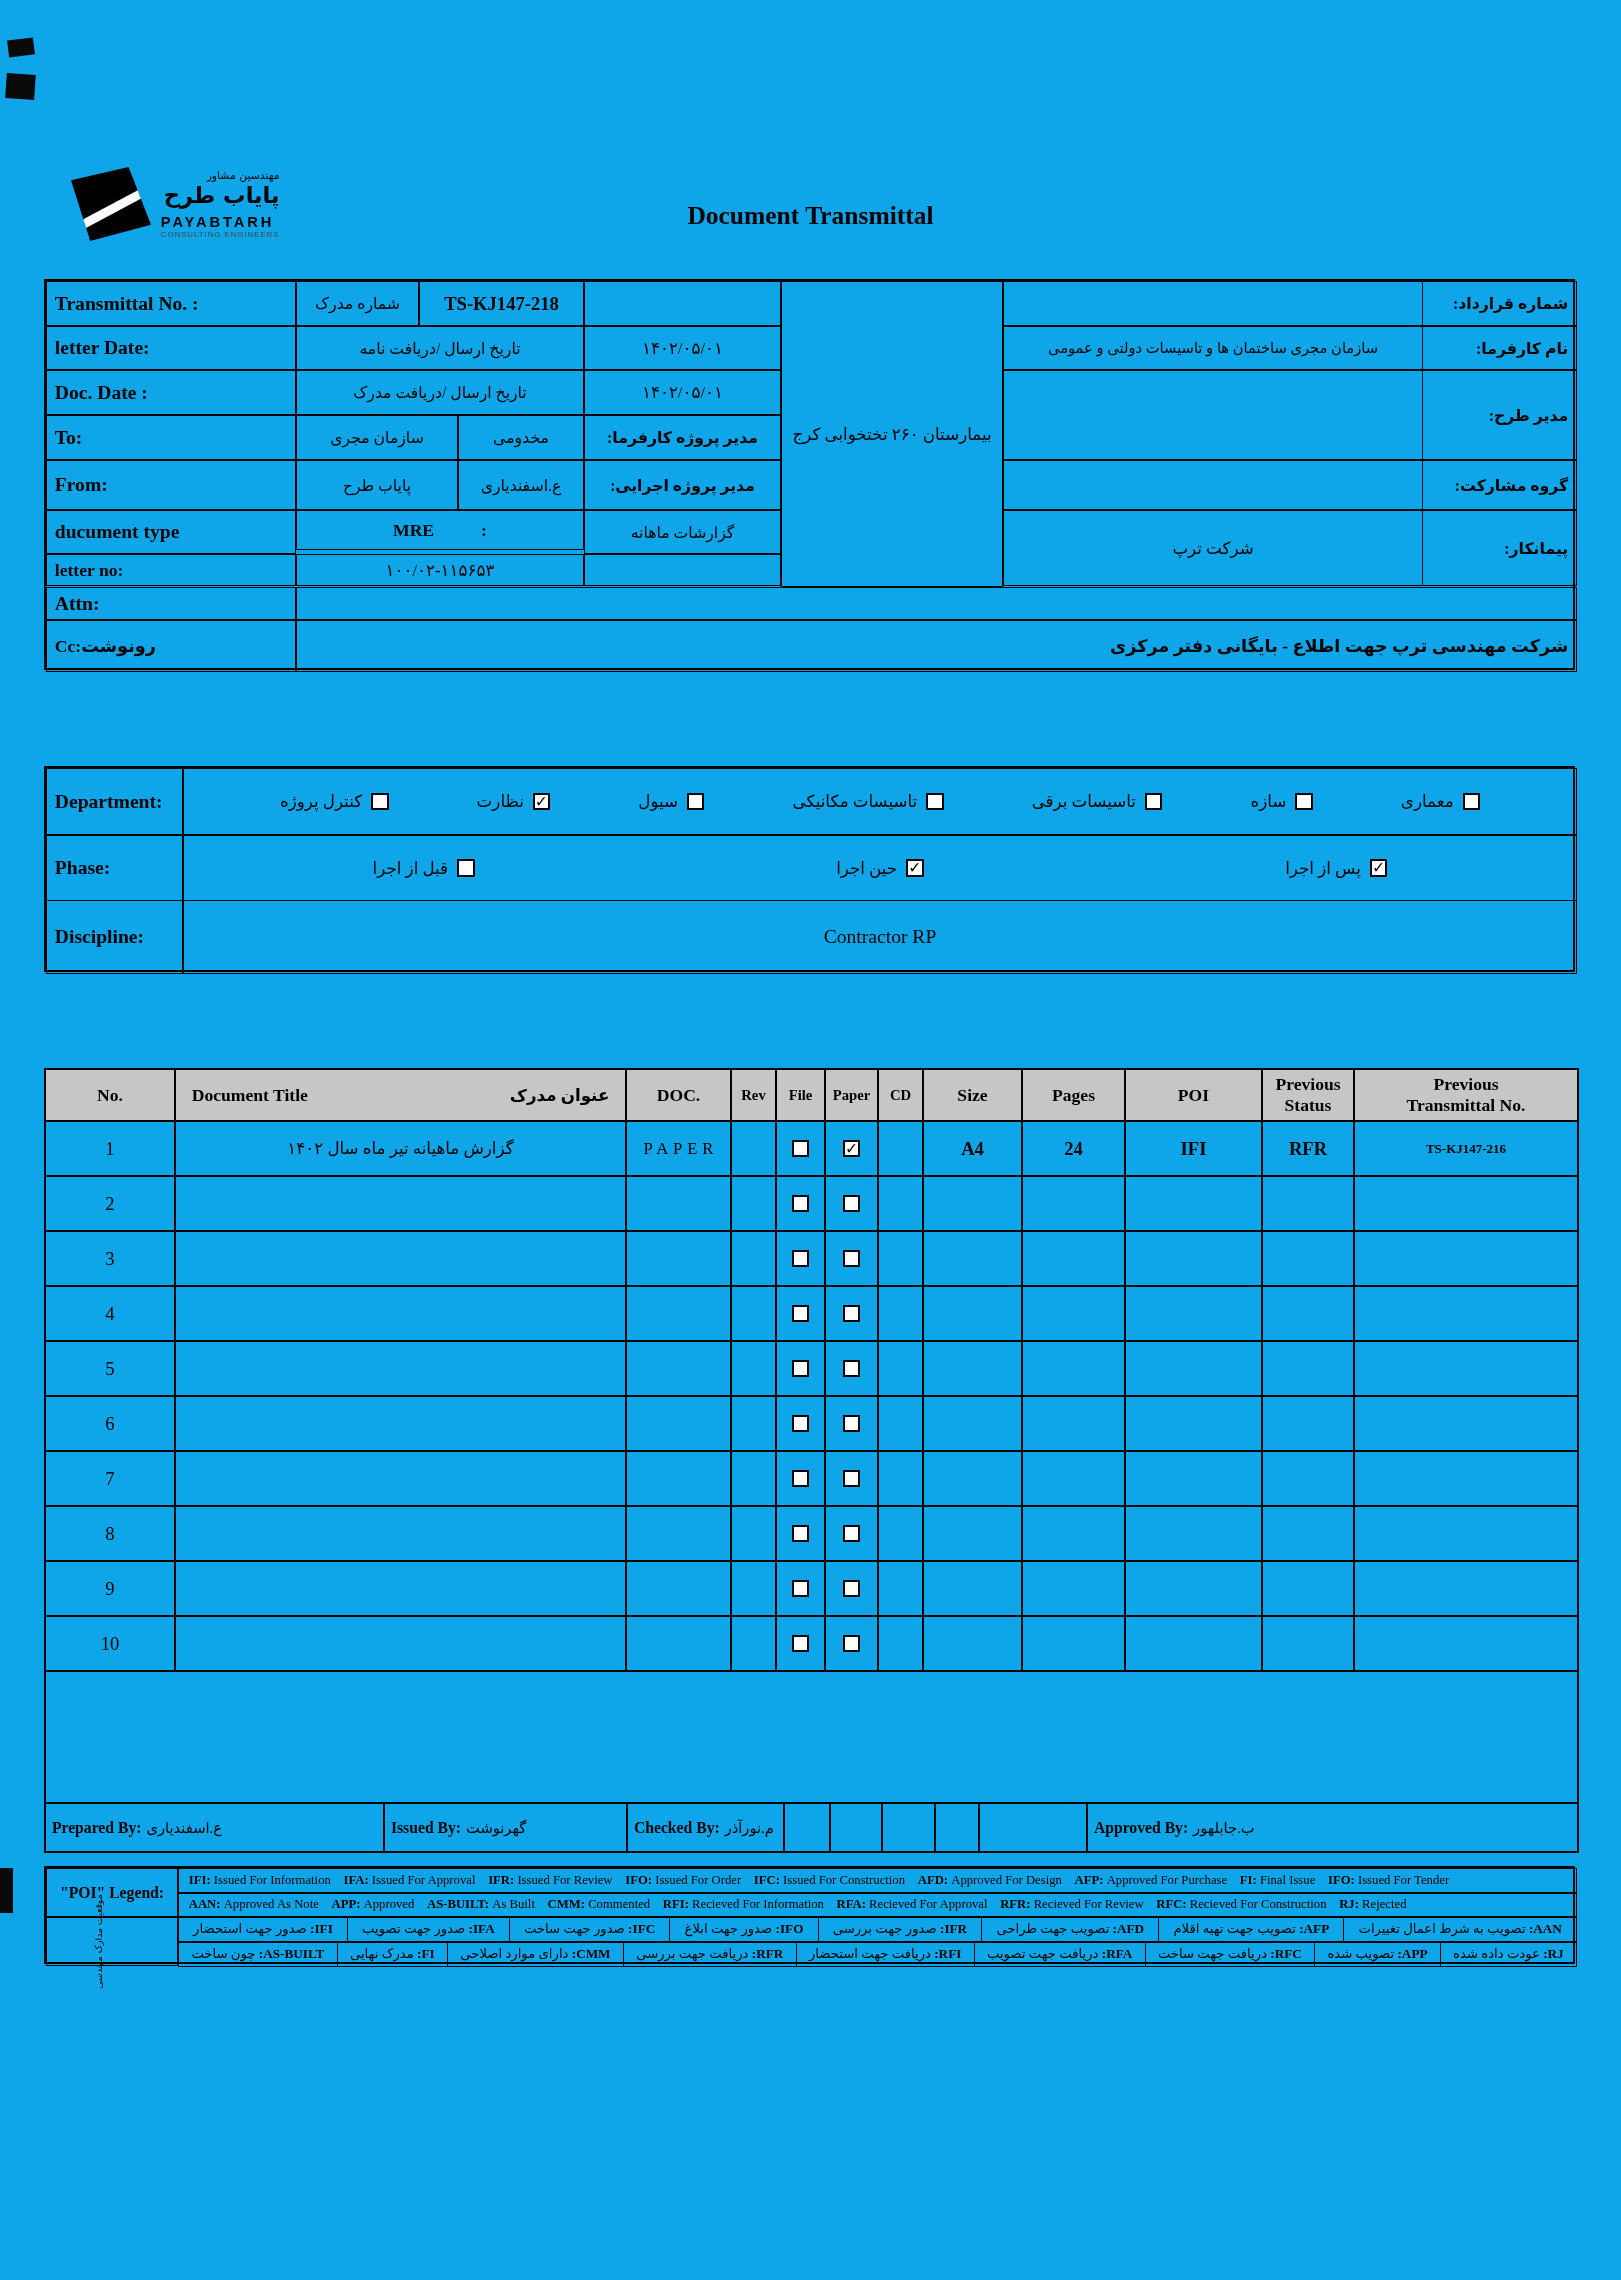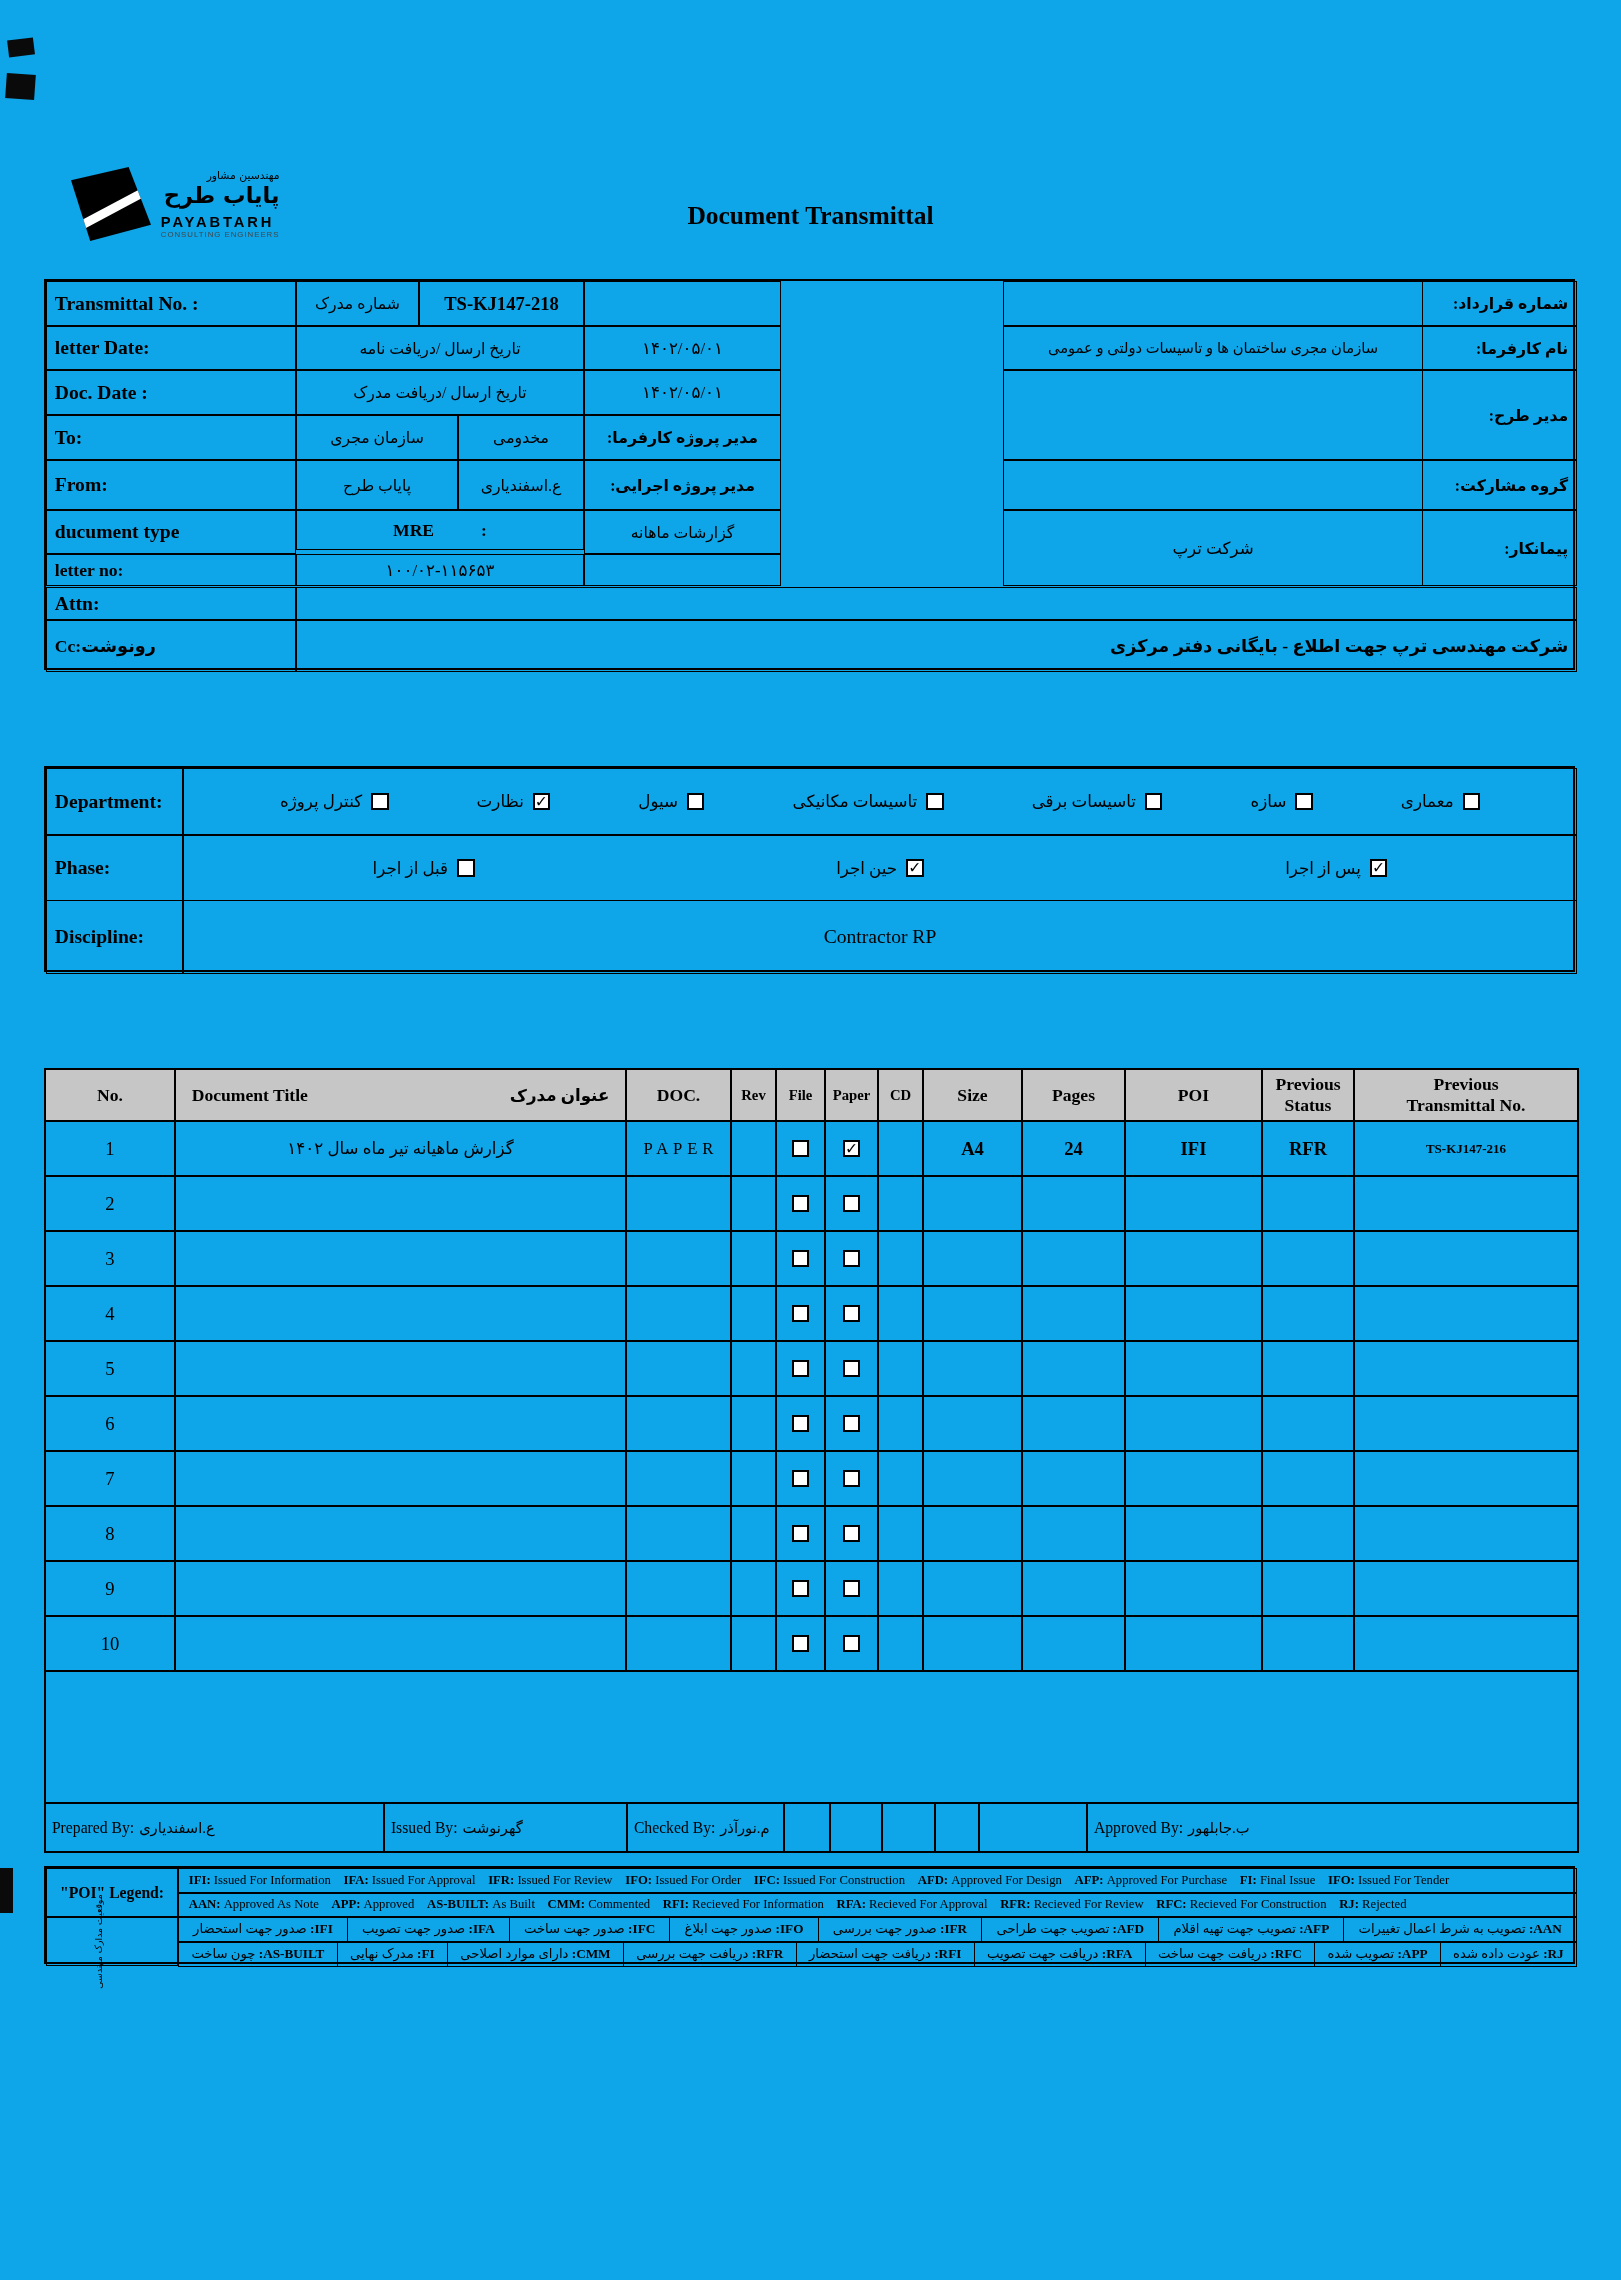--- a/index.html
+++ b/index.html
@@ -67,21 +67,21 @@
   .mbody>div{height:55px}
   .m-no{font-size:18.6px}
   .m-title{font-size:16.7px}
   .m-doc{font-size:16.7px;letter-spacing:4.9px;padding-left:4.9px}
   .m-size,.m-pages,.m-poi,.m-pstat{font-weight:bold;font-size:18.6px}
   .m-ptrans{font-weight:bold;font-size:13px}
   .m-empty{height:132px;border-bottom:2px solid #000}
   .m-sign{display:grid;grid-template-columns:339px 243px 157px 46px 52px 53px 44px 108px 489px;height:47px}
   .m-sign>div{border-right:2px solid #000;display:flex;align-items:center;gap:4.9px;padding:0 5.9px;overflow:hidden;white-space:nowrap}
   .m-sign>div:last-child{border-right:none}
-  .sg-label{font-weight:normal;font-size:15.7px}
+  .sg-label{font-weight:bold;font-size:15.7px}
   .sg-name{font-size:14.7px}
 
   
   .legend{position:absolute;left:44px;top:1866px;width:1531px;height:98px;border:2.5px solid #000}
   .legend .lcell{position:absolute;border:1px solid #000;display:flex;align-items:center;overflow:hidden}
   .lg-poi{left:0;top:0;width:132px;height:49px;justify-content:center;font-weight:bold;font-size:15.7px}
   .lg-fal{left:0;top:49px;width:132px;height:49px;justify-content:flex-start;padding-left:3.9px;overflow:visible !important}
   .rot{transform:rotate(-90deg);white-space:nowrap;font-size:9.3px;letter-spacing:0.5px;font-family:"DejaVu Sans",sans-serif}
   .lg-row{left:132px;width:1399px;height:24.5px;display:flex;align-items:center;white-space:nowrap}
   .en-row{gap:12.7px;padding:0 9.8px;font-size:12.7px}
@@ -147,20 +147,21 @@
     <div class="cell mre" style="left:250px;top:229px;width:288px;height:40px">
       <span>MRE</span>
       <span>:</span>
     </div>
     <div class="cell fa-val ctr" dir="rtl" style="left:538px;top:229px;width:197px;height:44px">گزارشات ماهانه</div>
 
     <div class="cell enb" style="left:0;top:273px;width:250px;height:32px;font-size:17.6px">letter no:</div>
     <div class="cell num ctr" dir="ltr" style="left:250px;top:273px;width:288px;height:32px">۱۰۰/۰۲-۱۱۵۶۵۳</div>
     <div class="cell" style="left:538px;top:273px;width:197px;height:32px"></div>
 
+    <div class="cell fa-val ctr" dir="rtl" style="left:735px;top:0;width:222px;height:306px;font-size:16.7px">بیمارستان ۲۶۰ تختخوابی کرج</div>
 
     <div class="cell" style="left:957px;top:0;width:420px;height:45px"></div>
     <div class="cell rlab" dir="rtl" style="left:1376px;top:0;width:155px;height:45px">شماره قرارداد:</div>
 
     <div class="cell fa-val ctr" dir="rtl" style="left:957px;top:45px;width:420px;height:44px;font-size:14.7px">سازمان مجری ساختمان ها و تاسیسات دولتی و عمومی</div>
     <div class="cell rlab" dir="rtl" style="left:1376px;top:45px;width:155px;height:44px">نام کارفرما:</div>
 
     <div class="cell" style="left:957px;top:89px;width:420px;height:90px"></div>
     <div class="cell rlab" dir="rtl" style="left:1376px;top:89px;width:155px;height:90px">مدیر طرح:</div>
 

